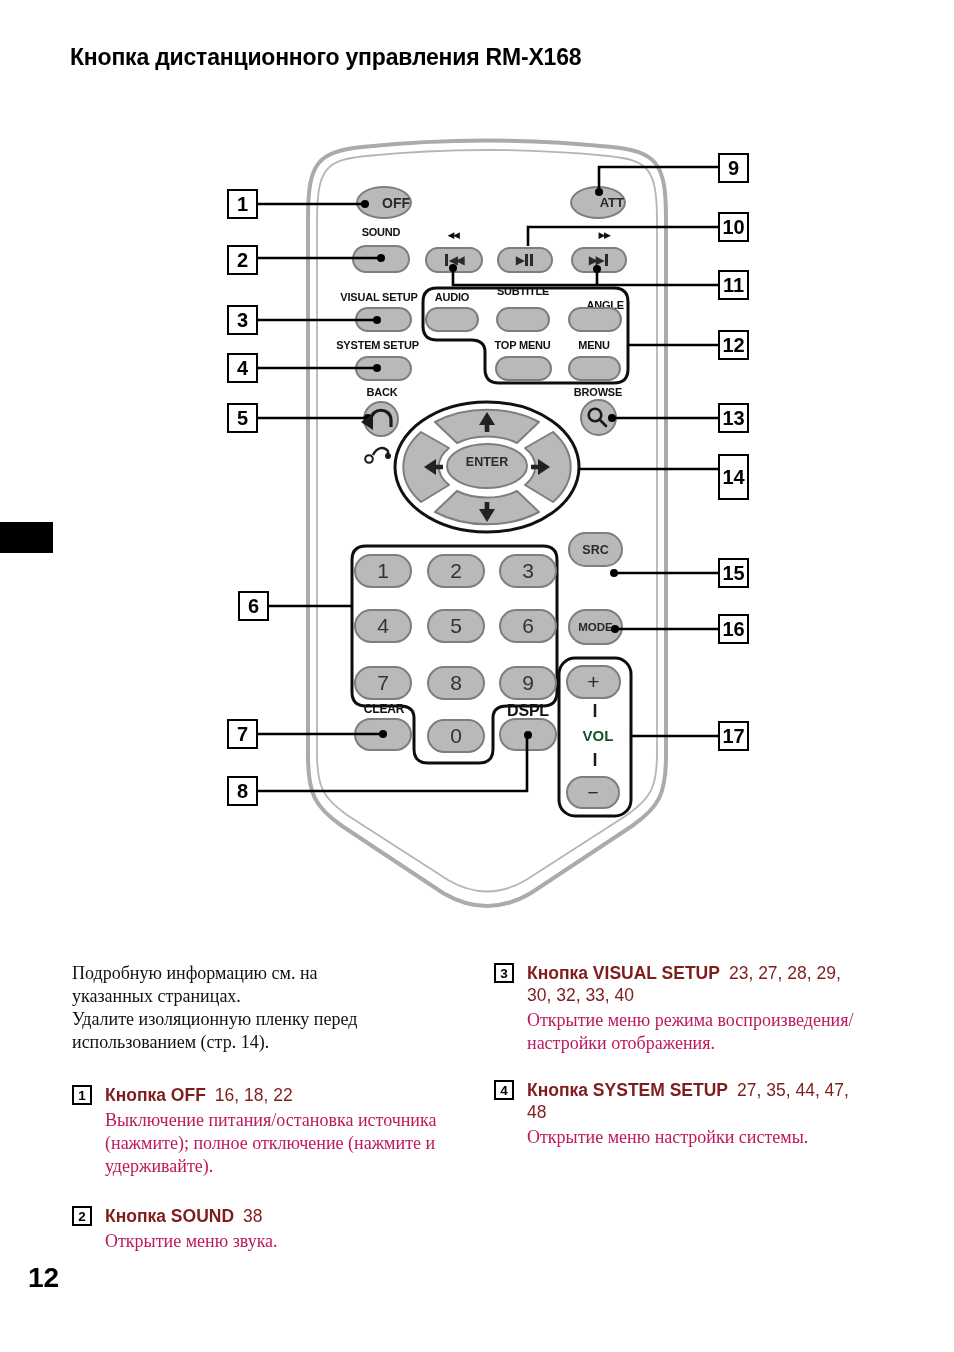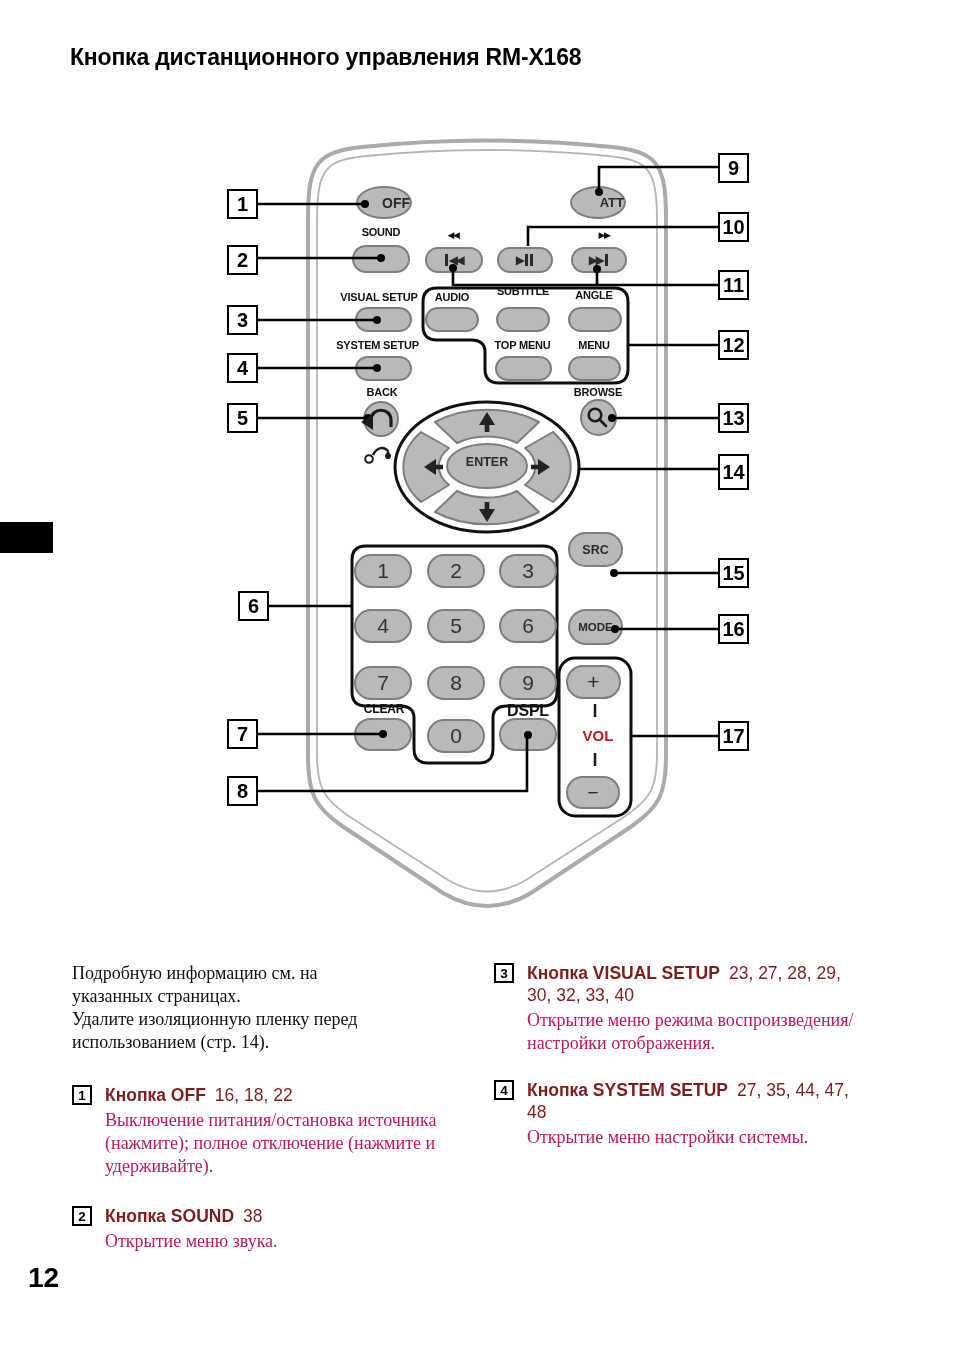--- a/index.html
+++ b/index.html
@@ -89,21 +89,21 @@
       <span class="bar"></span>
     </div>
   <div class="abs pill" style="left:571px;top:247px;width:56px;height:26px;">
     <span class="tri">▶▶</span>
       <span class="bar"></span>
     </div>
 
   <div class="abs blabel" style="left:333px;top:291px;width:92px;">VISUAL SETUP</div>
   <div class="abs blabel" style="left:425px;top:291px;width:54px;">AUDIO</div>
   <div class="abs blabel" style="left:494px;top:285px;width:58px;">SUBTITLE</div>
-  <div class="abs blabel" style="left:564px;top:289px;width:60px;">ANGLE</div>
+  <div class="abs blabel" style="left:564px;top:299px;width:60px;text-align:right;">ANGLE</div>
   <div class="abs pill" style="left:355px;top:307px;width:57px;height:25px;"></div>
   <div class="abs pill" style="left:425px;top:307px;width:54px;height:25px;"></div>
   <div class="abs pill" style="left:496px;top:307px;width:54px;height:25px;"></div>
   <div class="abs pill" style="left:568px;top:307px;width:54px;height:25px;"></div>
 
   <div class="abs blabel" style="left:330px;top:339px;width:95px;">SYSTEM SETUP</div>
   <div class="abs blabel" style="left:490px;top:339px;width:65px;">TOP MENU</div>
   <div class="abs blabel" style="left:564px;top:339px;width:60px;">MENU</div>
   <div class="abs pill" style="left:355px;top:356px;width:57px;height:25px;"></div>
   <div class="abs pill" style="left:495px;top:356px;width:57px;height:25px;"></div>
@@ -128,42 +128,42 @@
   <div class="abs pill digit" style="left:427px;top:719px;width:58px;height:34px;">0</div>
 
   <div class="abs pill" style="left:568px;top:532px;width:55px;height:35px;">
     <span class="btext" style="font-size:12.5px;">SRC</span>
     </div>
   <div class="abs pill" style="left:568px;top:609px;width:55px;height:36px;">
     <span class="btext" style="font-size:11.5px;">MODE</span>
     </div>
 
   <div class="abs pill" style="left:566px;top:665px;width:55px;height:34px;font-size:21px;">+</div>
-  <div class="abs btext" style="left:578px;top:727px;width:40px;text-align:center;font-size:15px;color:#b91c1c;">VOL</div>
+  <div class="abs btext" style="left:578px;top:727px;width:40px;text-align:center;font-size:15px;color:#14532d;">VOL</div>
   <div class="abs pill" style="left:566px;top:776px;width:54px;height:33px;font-size:19px;">−</div>
 
   <div class="abs blabel" style="left:356px;top:702px;width:56px;font-size:12px;">CLEAR</div>
   <div class="abs blabel" style="left:502px;top:702px;width:52px;font-size:16px;">DSPL</div>
   <div class="abs pill" style="left:354px;top:718px;width:58px;height:33px;"></div>
   <div class="abs pill" style="left:499px;top:718px;width:58px;height:33px;"></div>
 
   <div class="abs callout" style="left:227px;top:189px;width:31px;height:30px;">1</div>
   <div class="abs callout" style="left:227px;top:245px;width:31px;height:30px;">2</div>
   <div class="abs callout" style="left:227px;top:305px;width:31px;height:30px;">3</div>
   <div class="abs callout" style="left:227px;top:353px;width:31px;height:30px;">4</div>
   <div class="abs callout" style="left:227px;top:403px;width:31px;height:30px;">5</div>
   <div class="abs callout" style="left:238px;top:591px;width:31px;height:30px;">6</div>
   <div class="abs callout" style="left:227px;top:719px;width:31px;height:30px;">7</div>
   <div class="abs callout" style="left:227px;top:776px;width:31px;height:30px;">8</div>
   <div class="abs callout" style="left:718px;top:153px;width:31px;height:30px;">9</div>
   <div class="abs callout" style="left:718px;top:212px;width:31px;height:30px;">10</div>
   <div class="abs callout" style="left:718px;top:270px;width:31px;height:30px;">11</div>
   <div class="abs callout" style="left:718px;top:330px;width:31px;height:30px;">12</div>
   <div class="abs callout" style="left:718px;top:403px;width:31px;height:30px;">13</div>
-  <div class="abs callout" style="left:718px;top:454px;width:31px;height:36px;">14</div>
+  <div class="abs callout" style="left:718px;top:454px;width:31px;height:46px;">14</div>
   <div class="abs callout" style="left:718px;top:558px;width:31px;height:30px;">15</div>
   <div class="abs callout" style="left:718px;top:614px;width:31px;height:30px;">16</div>
   <div class="abs callout" style="left:718px;top:721px;width:31px;height:30px;">17</div>
 
   <svg width="954" height="1352">
     <g stroke="#000" stroke-width="2.6" fill="none">
       <path d="M258,204 H363"></path>
       <path d="M258,258 H379"></path>
       <path d="M258,320 H375"></path>
       <path d="M258,368 H375"></path>

